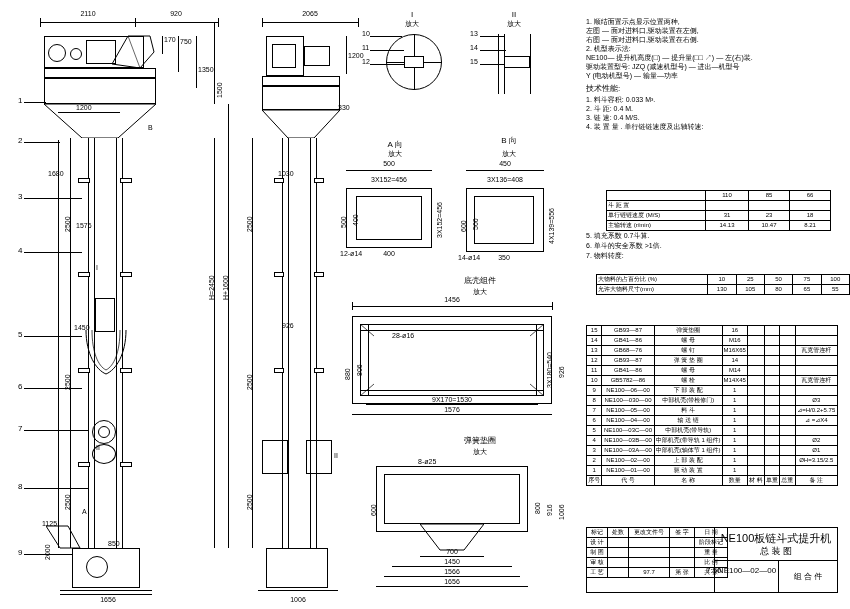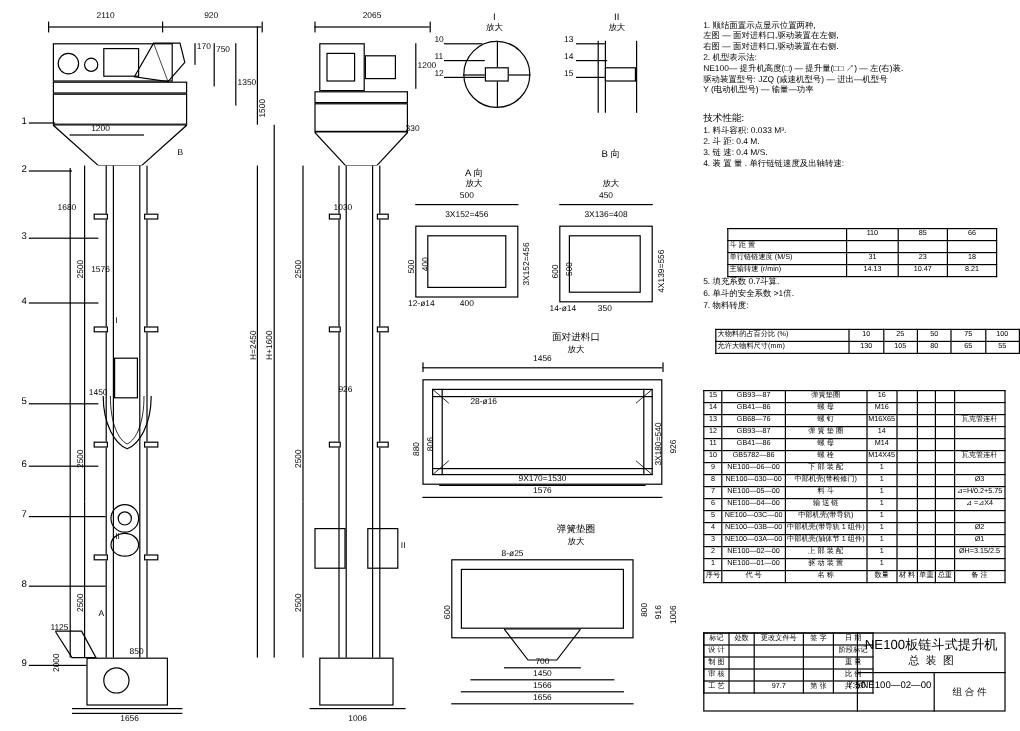--- a/index.html
+++ b/index.html
@@ -5,21 +5,21 @@
   html,body{margin:0;padding:0;background:#fff;}
   body{width:850px;height:609px;font-family:"Liberation Sans",sans-serif;color:#000;}
   #sheet{position:relative;width:850px;height:609px;overflow:hidden;background:#fff;}
   .abs{position:absolute;}
   .ln{position:absolute;background:#000;}
   .h{height:1px;}
   .v{width:1px;}
   .t{position:absolute;font-size:6px;line-height:7px;white-space:nowrap;}
   .t8{font-size:7px;line-height:8px;}
   .t9{font-size:8px;line-height:9px;}
-  .t10{font-size:9px;line-height:10px;font-family:Liberation Mono, monospace;}
+  .t10{font-size:9px;line-height:10px;}
   .t12{font-size:11px;line-height:12px;}
   .ctr{text-align:center;}
   .rot{transform-origin:0 0;transform:rotate(-90deg);}
   .box{position:absolute;border:1px solid #000;box-sizing:border-box;}
   .boxf{position:absolute;border:1px solid #000;box-sizing:border-box;background:#fff;}
   .frame{position:absolute;border:1px solid #000;box-sizing:border-box;}
   table.tbl{border-collapse:collapse;font-size:6px;}
   table.tbl td{border:1px solid #000;padding:0 1px;line-height:9px;height:9px;text-align:center;white-space:nowrap;}
   table.tbl td.l{text-align:left;}
   svg{display:block;}
@@ -231,36 +231,36 @@
     <div class="box" style="left:346px;top:188px;width:86px;height:60px;"></div>
     <div class="box" style="left:356px;top:196px;width:66px;height:44px;"></div>
     <div class="t t8 rot" style="left:340px;top:228px;">500</div>
     <div class="t t8 rot" style="left:352px;top:226px;">400</div>
     <div class="t t8 rot" style="left:436px;top:238px;">3X152=456</div>
     <div class="t t8" style="left:340px;top:250px;">12-ø14</div>
     <div class="t t8 ctr" style="left:356px;top:250px;width:66px;">400</div>
   </div>
 
   <div>
-    <div class="t t9 ctr" style="left:466px;top:124px;width:86px;">B 向</div>
+    <div class="t t9 ctr" style="left:466px;top:136px;width:86px;">B 向</div>
     <div class="t t8 ctr" style="left:466px;top:150px;width:86px;">放大</div>
     <div class="ln h" style="left:466px;top:170px;width:78px;"></div>
     <div class="t t8 ctr" style="left:466px;top:160px;width:78px;">450</div>
     <div class="t t8 ctr" style="left:466px;top:176px;width:78px;">3X136=408</div>
     <div class="box" style="left:466px;top:188px;width:78px;height:64px;"></div>
     <div class="box" style="left:474px;top:196px;width:60px;height:48px;"></div>
     <div class="t t8 rot" style="left:460px;top:232px;">600</div>
     <div class="t t8 rot" style="left:472px;top:230px;">500</div>
     <div class="t t8 rot" style="left:548px;top:244px;">4X139=556</div>
     <div class="t t8" style="left:458px;top:254px;">14-ø14</div>
     <div class="t t8 ctr" style="left:474px;top:254px;width:60px;">350</div>
   </div>
 
   <div>
-    <div class="t t9 ctr" style="left:420px;top:276px;width:120px;">面对进料口</div>
+    <div class="t t9 ctr" style="left:420px;top:276px;width:120px;">底壳组件</div>
     <div class="t t8 ctr" style="left:420px;top:288px;width:120px;">放大</div>
     <div class="ln h" style="left:352px;top:306px;width:200px;"></div>
     <div class="ln v" style="left:352px;top:302px;height:8px;"></div>
     <div class="ln v" style="left:552px;top:302px;height:8px;"></div>
     <div class="t t8 ctr" style="left:352px;top:296px;width:200px;">1456</div>
 
     <div class="box" style="left:352px;top:316px;width:200px;height:88px;"></div>
     <div class="box" style="left:360px;top:324px;width:184px;height:72px;"></div>
     <div class="ln h" style="left:360px;top:330px;width:184px;"></div>
     <div class="ln h" style="left:360px;top:390px;width:184px;"></div>
@@ -309,21 +309,21 @@
   <div class="abs" style="left:586px;top:14px;width:256px;">
     <div style="margin-top:4px;">
       <div class="t t8" style="position:relative;">1. 顺结面置示点显示位置两种,</div>
       <div class="t t8" style="position:relative;margin-top:1px;">   左图 — 面对进料口,驱动装置在左侧,</div>
       <div class="t t8" style="position:relative;margin-top:1px;">   右图 — 面对进料口,驱动装置在右侧.</div>
       <div class="t t8" style="position:relative;margin-top:1px;">2. 机型表示法:</div>
       <div class="t t8" style="position:relative;margin-top:1px;">   NE100— 提升机高度(□) — 提升量(□□  ↗) — 左(右)装.</div>
       <div class="t t8" style="position:relative;margin-top:1px;">   驱动装置型号: JZQ (减速机型号) — 进出—机型号</div>
       <div class="t t8" style="position:relative;margin-top:1px;">   Y (电动机型号) — 输量—功率</div>
     </div>
-    <div class="t t9" style="position:relative;margin-top:14px;">技术性能:</div>
+    <div class="t t9" style="position:relative;margin-top:4px;">技术性能:</div>
     <div style="margin-top:3px;">
       <div class="t t8" style="position:relative;">1. 料斗容积: 0.033 M³.</div>
       <div class="t t8" style="position:relative;margin-top:1px;">2. 斗   距: 0.4 M.</div>
       <div class="t t8" style="position:relative;margin-top:1px;">3. 链   速: 0.4 M/S.</div>
       <div class="t t8" style="position:relative;margin-top:1px;">4. 装 置 量 . 单行链链速度及出轴转速:</div>
     </div>
   </div>
 
   <table class="tbl" style="position:absolute;left:606px;top:190px;">
     <tbody>

